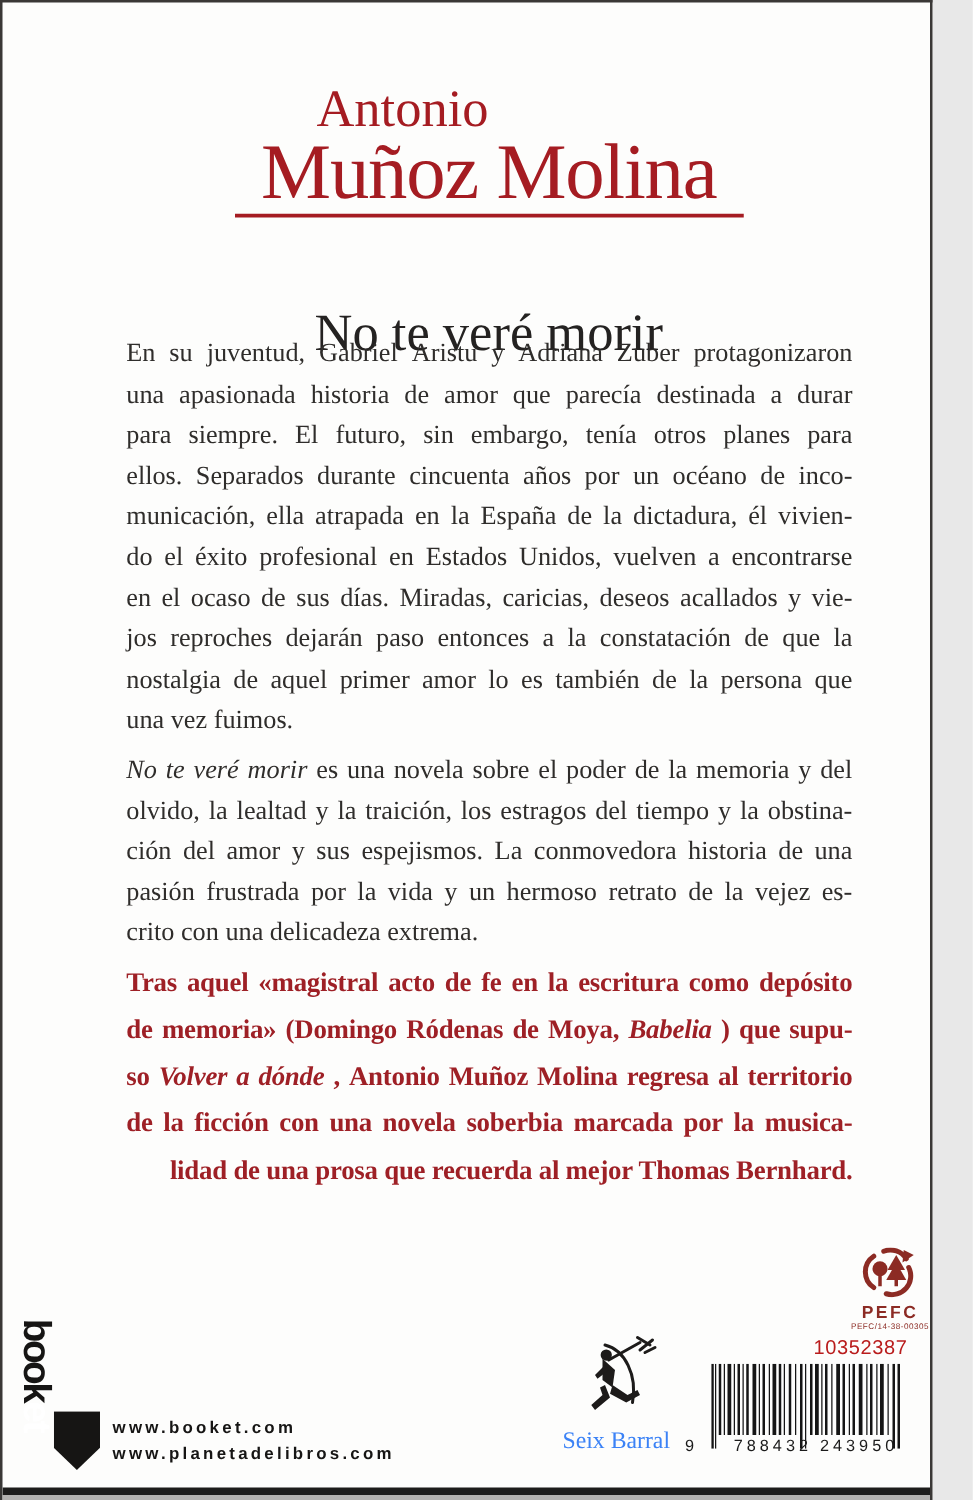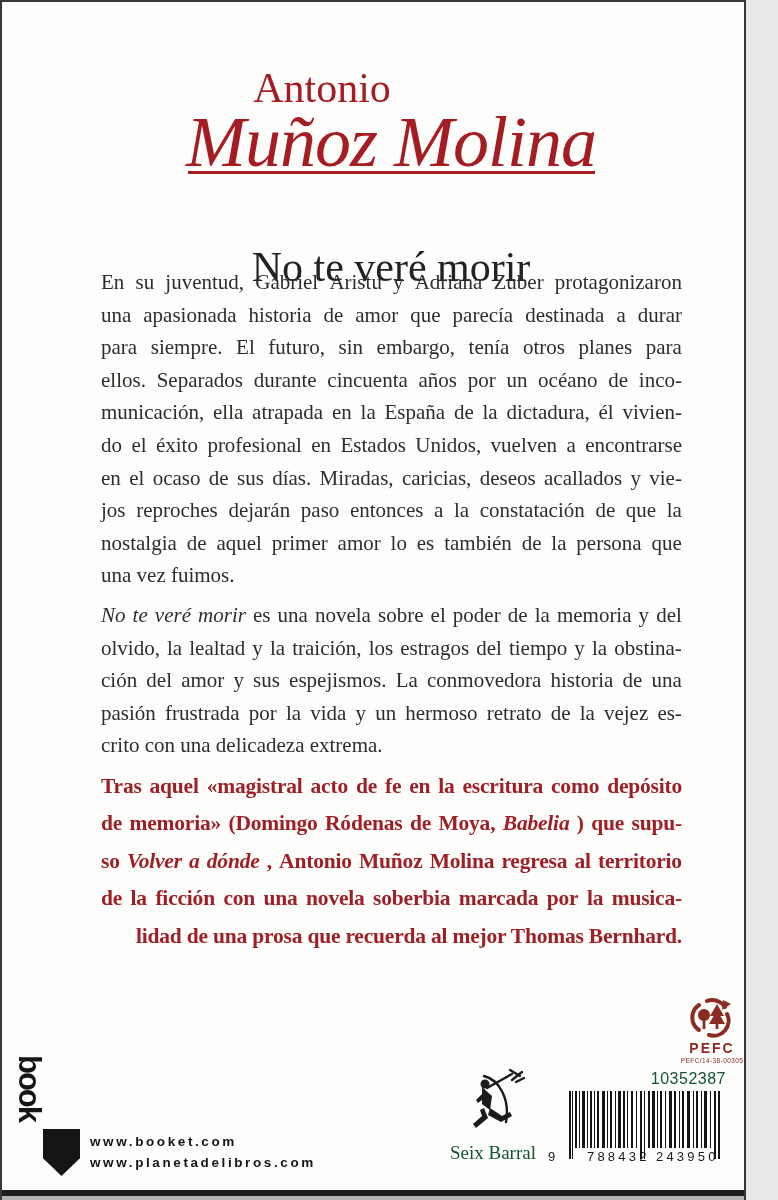--- a/index.html
+++ b/index.html
@@ -9,21 +9,21 @@
     border-top:2px solid #3a3836;border-left:2px solid #3a3836;border-right:2px solid #3a3836;
     font-family:"Liberation Serif", serif;
   }
   .edge-dark{position:absolute;left:0;right:0;bottom:4px;height:6px;background:#1d1c1b;}
   .edge-grey{position:absolute;left:0;right:0;bottom:0;height:4px;background:#b3b1af;}
 
   
   .author-1{position:absolute;top:64px;left:320px;transform:translateX(-50%);
     font-size:42px;line-height:1.05;color:var(--red);white-space:nowrap;}
   .author-2{position:absolute;top:104px;left:389px;transform:translateX(-50%);
-    font-size:72px;line-height:1.0;color:var(--red);white-space:nowrap;letter-spacing:-1px;font-style:italic;}
+    font-size:63px;line-height:1.0;color:var(--red);white-space:nowrap;letter-spacing:-1px;}
   .rule{position:absolute;top:169px;left:186px;width:407px;height:3px;background:var(--red);}
   .book-title{position:absolute;top:199px;left:389px;transform:translateX(-50%);
     font-size:42px;color:#242221;white-space:nowrap;margin-top:42px;}
 
   
   .copy{position:absolute;left:99px;width:581px;color:#2f2d2b;}
   .p1{top:268px;font-size:21px;}
   .p2{top:601px;font-size:21px;}
   .p3{top:772px;font-size:21.5px;font-weight:bold;color:#9e2026;letter-spacing:-0.2px;}
   .p1 .line,.p2 .line{height:32.6px;}
@@ -38,28 +38,28 @@
     white-space:nowrap;line-height:31px;}
   .booket-word .bk{color:#161514;}
   .booket-word .et{color:#ffffff;}
 
   .site{position:absolute;left:88px;font-family:"Liberation Sans", sans-serif;
     font-weight:bold;font-size:13.5px;letter-spacing:2.6px;color:#161514;white-space:nowrap;}
   .site1{top:1132px;} .site2{top:1153px;}
 
   .seix-icon{position:absolute;left:452px;top:1064px;}
   .seix-label{position:absolute;left:436px;top:1140px;width:110px;text-align:center;
-    font-size:19px;color:#14532d;white-space:nowrap;}
+    font-size:19px;color:#3b82f6;white-space:nowrap;}
 
   .pefc{position:absolute;left:674px;top:996px;width:72px;text-align:center;color:var(--pefc);}
   .pefc-word{font-family:"Liberation Sans", sans-serif;font-weight:bold;font-size:14px;letter-spacing:2px;margin-top:-2px;}
   .pefc-cert{font-family:"Liberation Sans", sans-serif;font-size:6.5px;letter-spacing:.4px;margin-top:1px;}
 
   .prod-code{position:absolute;left:598px;top:1068px;width:126px;text-align:right;
-    font-family:"Liberation Sans", sans-serif;font-size:16px;color:#14532d;letter-spacing:.5px;}
+    font-family:"Liberation Sans", sans-serif;font-size:16px;color:#b91c1c;letter-spacing:.5px;}
   .barcode{position:absolute;left:567px;top:1089px;}
   .ean{position:absolute;font-family:"Liberation Sans", sans-serif;font-size:13px;color:#1b1b1b;}
   .ean-first{left:546px;top:1147px;}
   .ean-left{left:585px;top:1147px;letter-spacing:3.2px;}
   .ean-right{left:654px;top:1147px;letter-spacing:3.2px;}
 </style>
 </head>
 <body>
 
 <div class="page">

